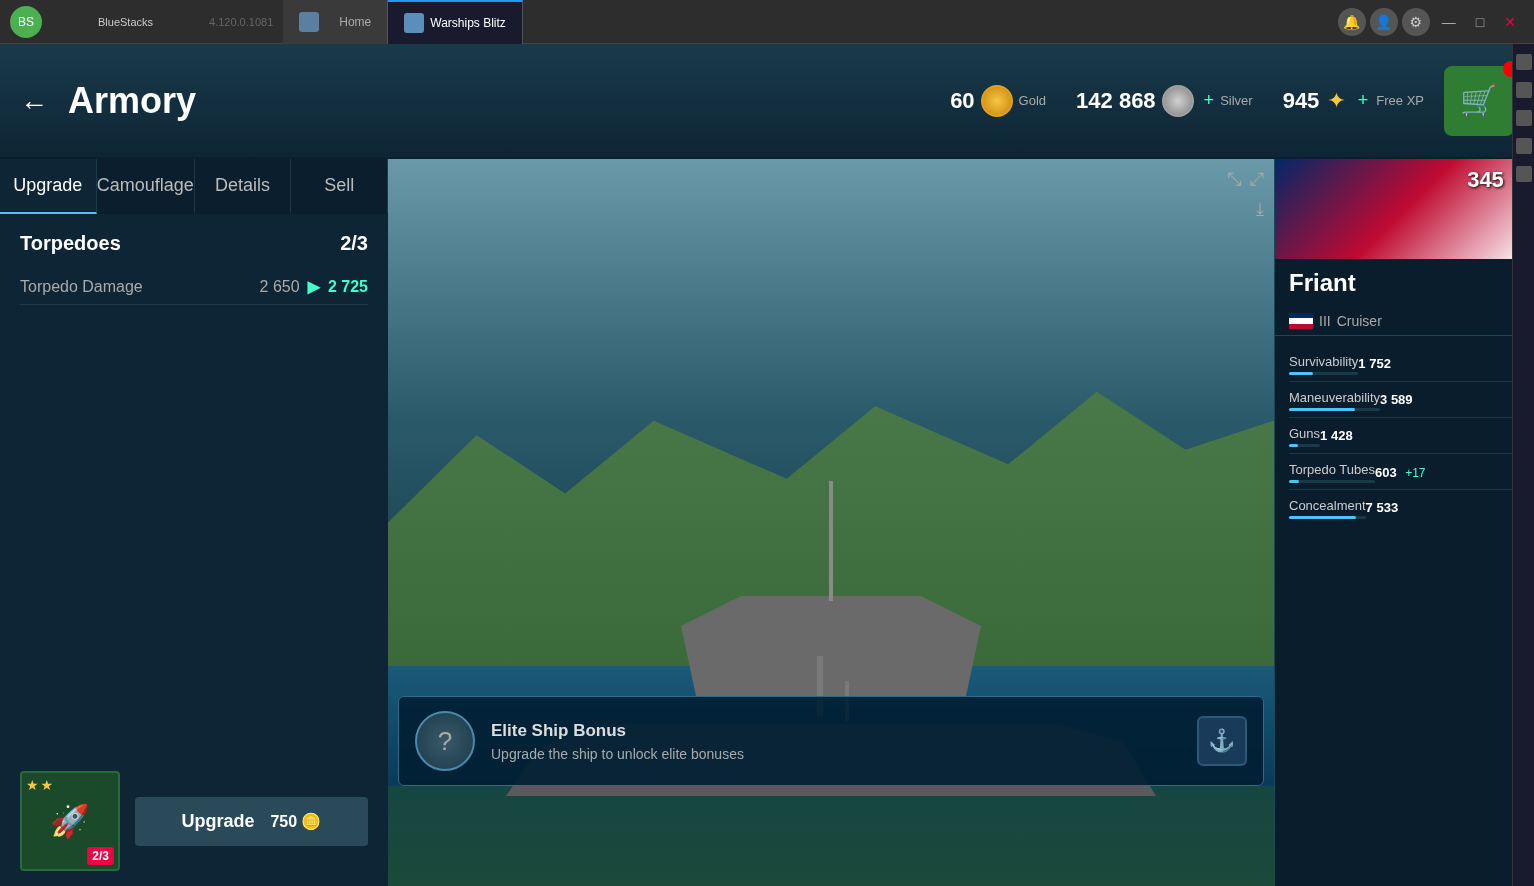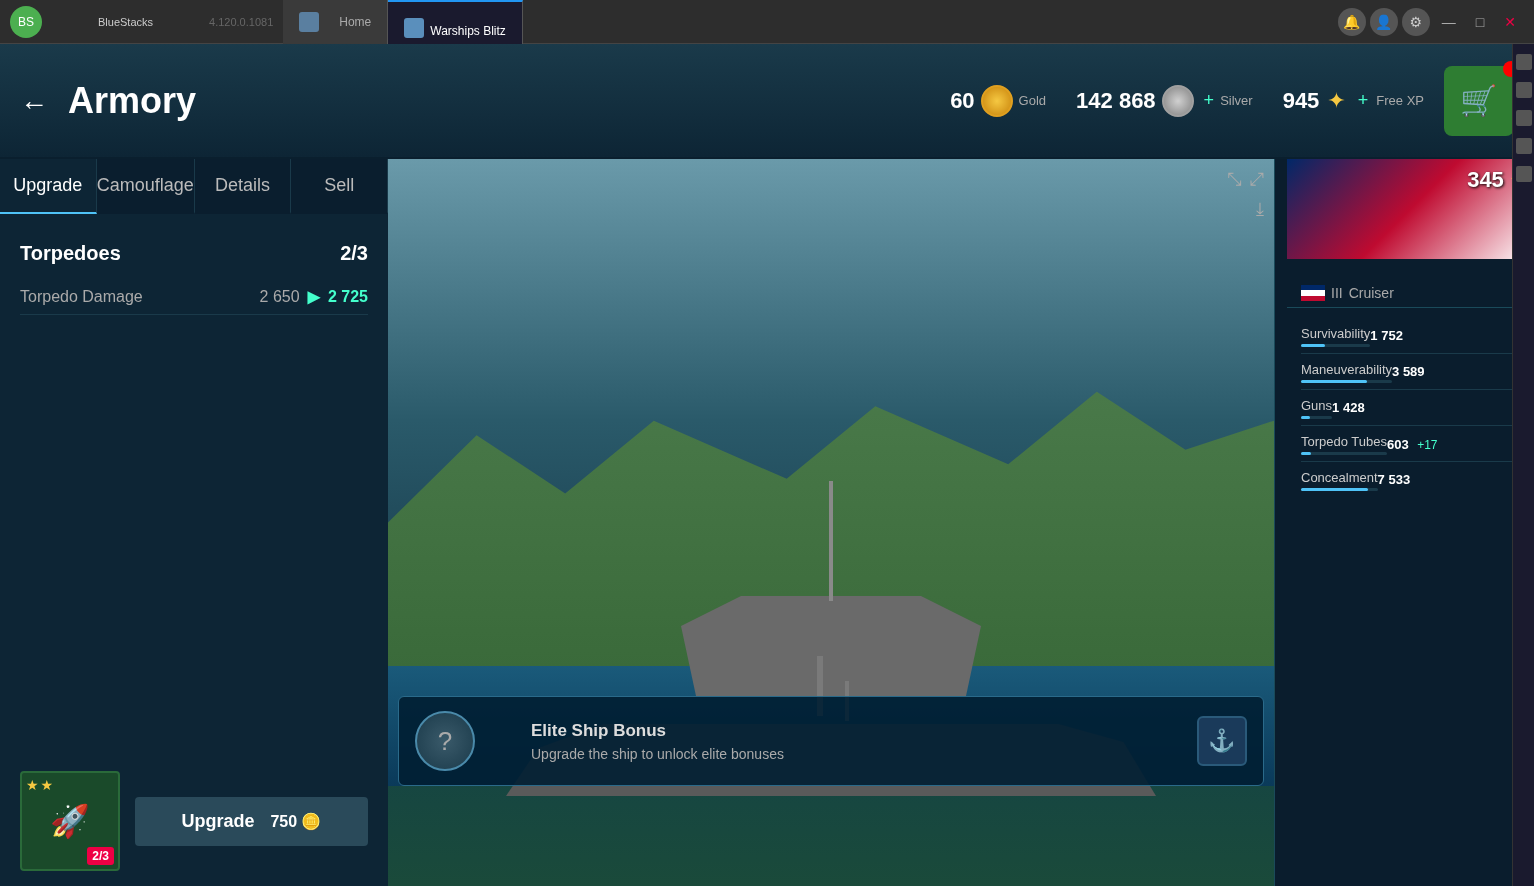--- a/index.html
+++ b/index.html
@@ -34,21 +34,21 @@
       font-size: 12px;
       display: flex; align-items: center; gap: 20px;
       border-right: 1px solid #555;
       height: 44px;
     }
     .tab-active {
       background: #1a1a2e;
       padding: 6px 16px;
       color: #fff;
       font-size: 12px;
-      display: flex; align-items: flex-end; gap: 6px;
+      display: flex; align-items: center; gap: 6px;
       border-right: 1px solid #555;
       border-top: 2px solid #2196F3;
       height: 44px;
     }
     .tab-icon {
       width: 20px; height: 20px;
       background: #5a7fa0;
       border-radius: 3px;
     }
     .title-bar-controls {
@@ -162,21 +162,20 @@
       display: flex;
       height: calc(886px - 44px - 115px);
     }
 
     
     .left-panel {
       width: 388px;
       background: #0d2535;
       display: flex;
       flex-direction: column;
-      gap: 10px;
     }
 
     
     .tabs-bar {
       display: flex;
       height: 55px;
     }
     .tab-item {
       flex: 1;
       display: flex;
@@ -348,21 +347,20 @@
     .elite-icon {
       width: 60px; height: 60px;
       background: radial-gradient(circle, #3a5a6a, #1a3a4a);
       border-radius: 50%;
       border: 2px solid #4a8aaa;
       display: flex; align-items: center; justify-content: center;
       font-size: 26px; color: #aaa;
     }
     .elite-text {
       flex: 1;
-      margin-left: 40px;
     }
     .elite-title { color: #ddd; font-size: 17px; font-weight: bold; margin-bottom: 5px; }
     .elite-desc { color: #aaa; font-size: 14px; }
     .elite-action {
       width: 50px; height: 50px;
       background: #1a3a5a;
       border: 2px solid #2a5a7a;
       border-radius: 6px;
       display: flex; align-items: center; justify-content: center;
       font-size: 22px; color: white; cursor: pointer;
@@ -382,21 +380,20 @@
       cursor: pointer;
     }
 
     
     .right-panel {
       width: 260px;
       background: rgba(10,30,45,0.95);
       border-left: 1px solid #1a4a5a;
       display: flex;
       flex-direction: column;
-      padding-left: 12px;
     }
     .ship-flag-area {
       height: 100px;
       position: relative;
       overflow: hidden;
       background: linear-gradient(135deg, #002868 0%, #BF0A30 50%, #fff 100%);
       display: flex;
       align-items: flex-start;
       justify-content: flex-end;
       padding: 8px;
@@ -641,20 +638,21 @@
   <div class="right-panel">
 
     <div class="ship-flag-area">
       <div class="ship-rating">
         <span class="rating-number">345</span>
         <span class="rating-star">★</span>
       </div>
     </div>
 
     <div class="ship-name-area">
+      <div class="ship-name">Friant</div>
       <div class="ship-class-row">
         <div style="width:24px; height:16px; background: linear-gradient(180deg, #002868 33%, #fff 33%, #fff 66%, #BF0A30 66%); display:flex; align-items:center; justify-content:center;"></div>
         <span class="ship-tier">III</span>
         <span class="ship-class">Cruiser</span>
       </div>
     </div>
 
     <div class="stats-area">
       <div class="stat-line">
         <div>

